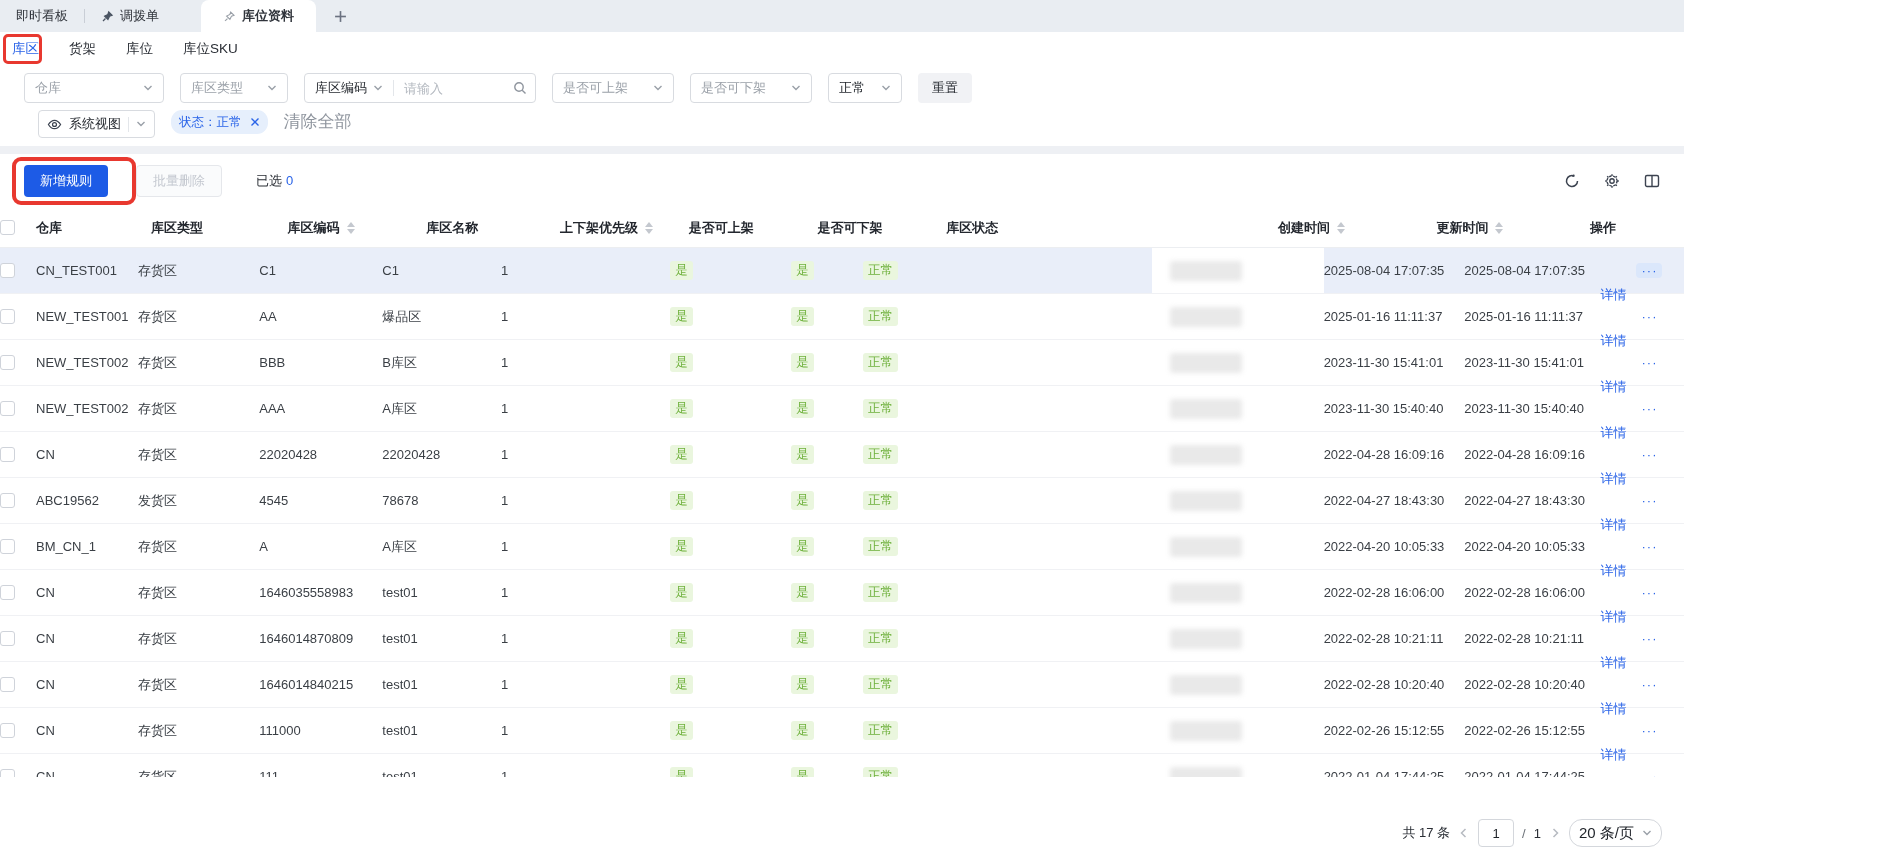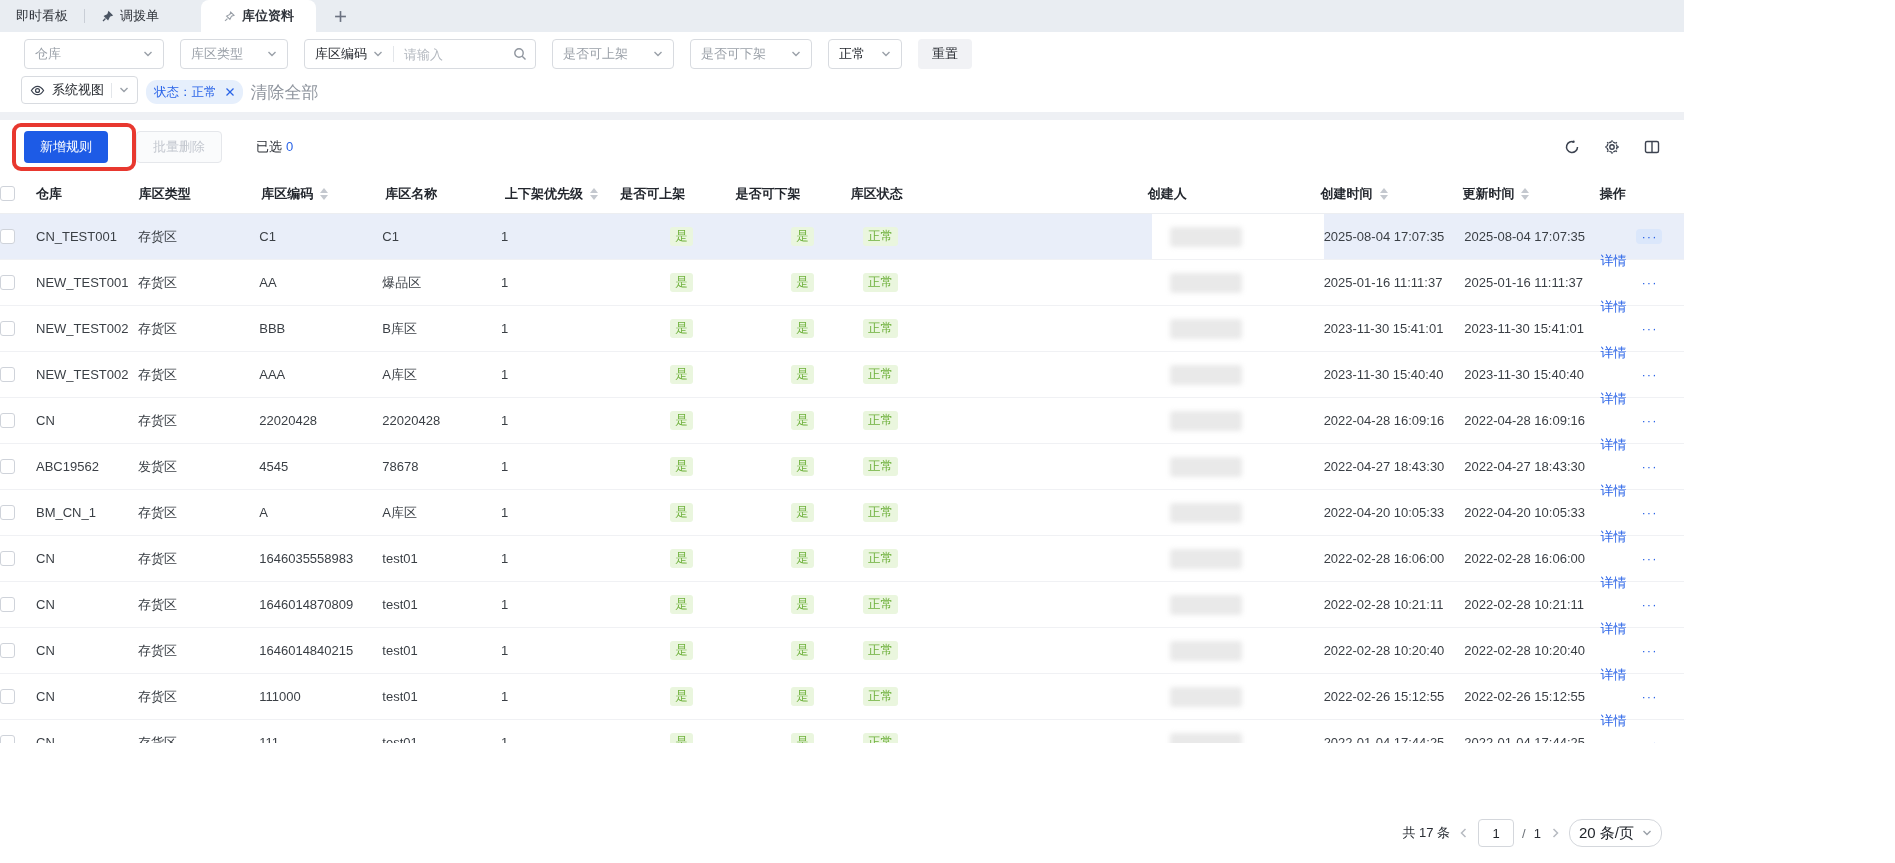--- a/index.html
+++ b/index.html
@@ -28,21 +28,21 @@
   .sel .val-dark { color:#1f2329; }
   .compound { width:232px; height:30px; border:1px solid #d8dbe0; border-radius:4px; display:flex; align-items:center; padding:0 8px 0 10px; gap:6px; }
   .compound .lbl { font-size:13px; color:#1f2329; white-space:nowrap; }
   .compound .divider { width:1px; height:16px; background:#e3e6ea; margin:0 4px; }
   .compound input { border:none; outline:none; flex:1; min-width:0; font-size:13px; color:#1f2329; font-family:inherit; }
   .compound input::placeholder { color:#b4b9c0; }
   .chev { width:10px; height:10px; flex:0 0 auto; }
   .btn-reset { height:30px; padding:0 14px; background:#f1f2f5; border:none; border-radius:4px; font-size:13px; color:#1f2329; cursor:pointer; font-family:inherit; }
 
   
-  .viewrow { display:flex; align-items:flex-end; padding:0 24px 8px 21px; gap:8px; background:#fff; flex:0 0 auto; }
+  .viewrow { display:flex; align-items:flex-start; padding:0 24px 8px 38px; gap:16px; background:#fff; flex:0 0 auto; }
   .viewsel { height:28px; border:1px solid #d8dbe0; border-radius:4px; display:flex; align-items:center; padding:0 8px; gap:7px; font-size:13px; color:#1f2329; cursor:pointer; }
   .viewsel .divider { width:1px; height:15px; background:#e3e6ea; }
   .tag { height:24px; background:#e6effc; border-radius:11px; display:flex; align-items:center; gap:8px; padding:0 8px; font-size:12.5px; color:#2a64e8; }
   .tag .x { cursor:pointer; display:flex; }
   .clearall { font-size:17px; color:#8f959e; cursor:pointer; }
 
   .gap { height:8px; background:#eef0f4; flex:0 0 auto; }
 
   
   .toolbar { position:relative; display:flex; align-items:center; padding:11px 24px; gap:28px; background:#fff; flex:0 0 auto; }
@@ -116,20 +116,27 @@
       <span>库位资料</span>
     </div>
     <div class="addtab">
       <svg width="13" height="13" viewBox="0 0 12 12" stroke="#6b7280" stroke-width="1.5">
           <line x1="6" y1="1" x2="6" y2="11"></line>
           <line x1="1" y1="6" x2="11" y2="6"></line>
         </svg>
     </div>
   </div>
 
+  <div class="subtabs">
+    <div class="subtab active">库区</div>
+    <div class="subtab">货架</div>
+    <div class="subtab">库位</div>
+    <div class="subtab">库位SKU</div>
+    <div class="redbox-subtab"></div>
+  </div>
 
   <div class="filterrow">
     <div class="sel w140">
       <span class="grow">仓库</span>
       <svg class="chev" viewBox="0 0 10 10" fill="none" stroke="#9aa0a8" stroke-width="1.4">
           <path d="M1.5 3 L5 6.5 L8.5 3"></path>
         </svg>
     </div>
     <div class="sel w108">
       <span class="grow">库区类型</span>
@@ -246,23 +253,20 @@
         </span>
       </div>
     <div class="c6 hcell">
         <span>是否可上架</span>
       </div>
     <div class="c7 hcell">
         <span>是否可下架</span>
       </div>
     <div class="c8 hcell">
         <span>库区状态</span>
-      </div>
-    <div class="c9 hcell">
-        <span>创建人</span>
       </div>
     <div class="c10 hcell">
         <span>创建时间</span>
         <span class="sorter">
           <i class="up"></i>
           <i class="dn"></i>
         </span>
       </div>
     <div class="c11 hcell">
         <span>更新时间</span>

